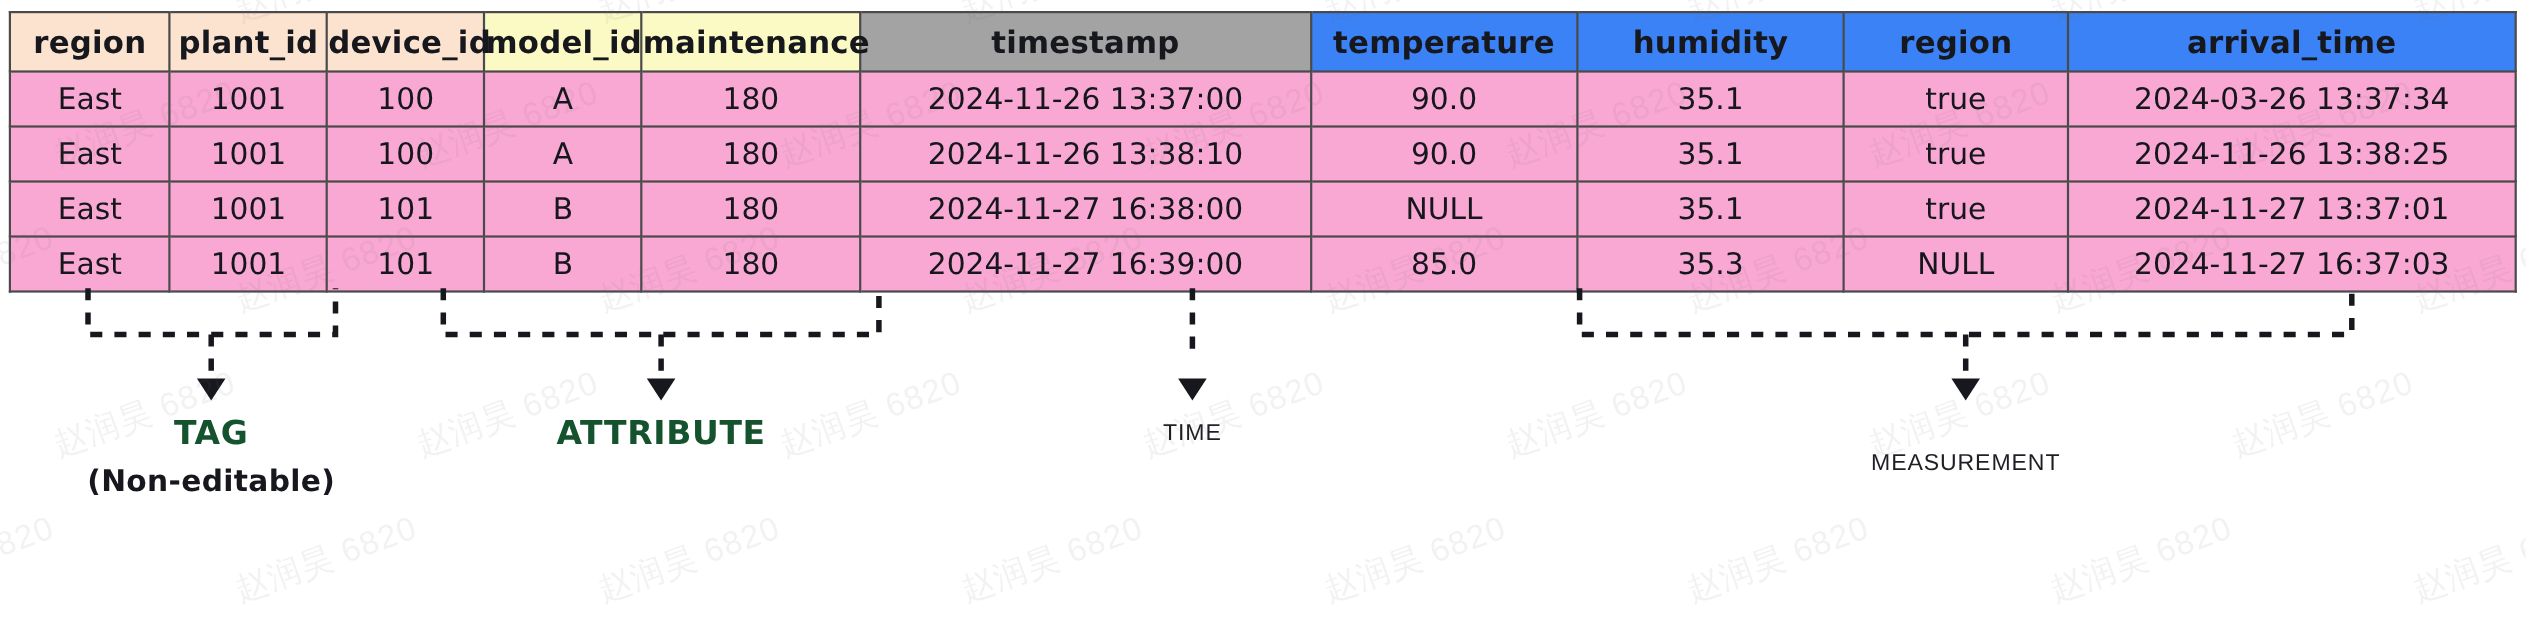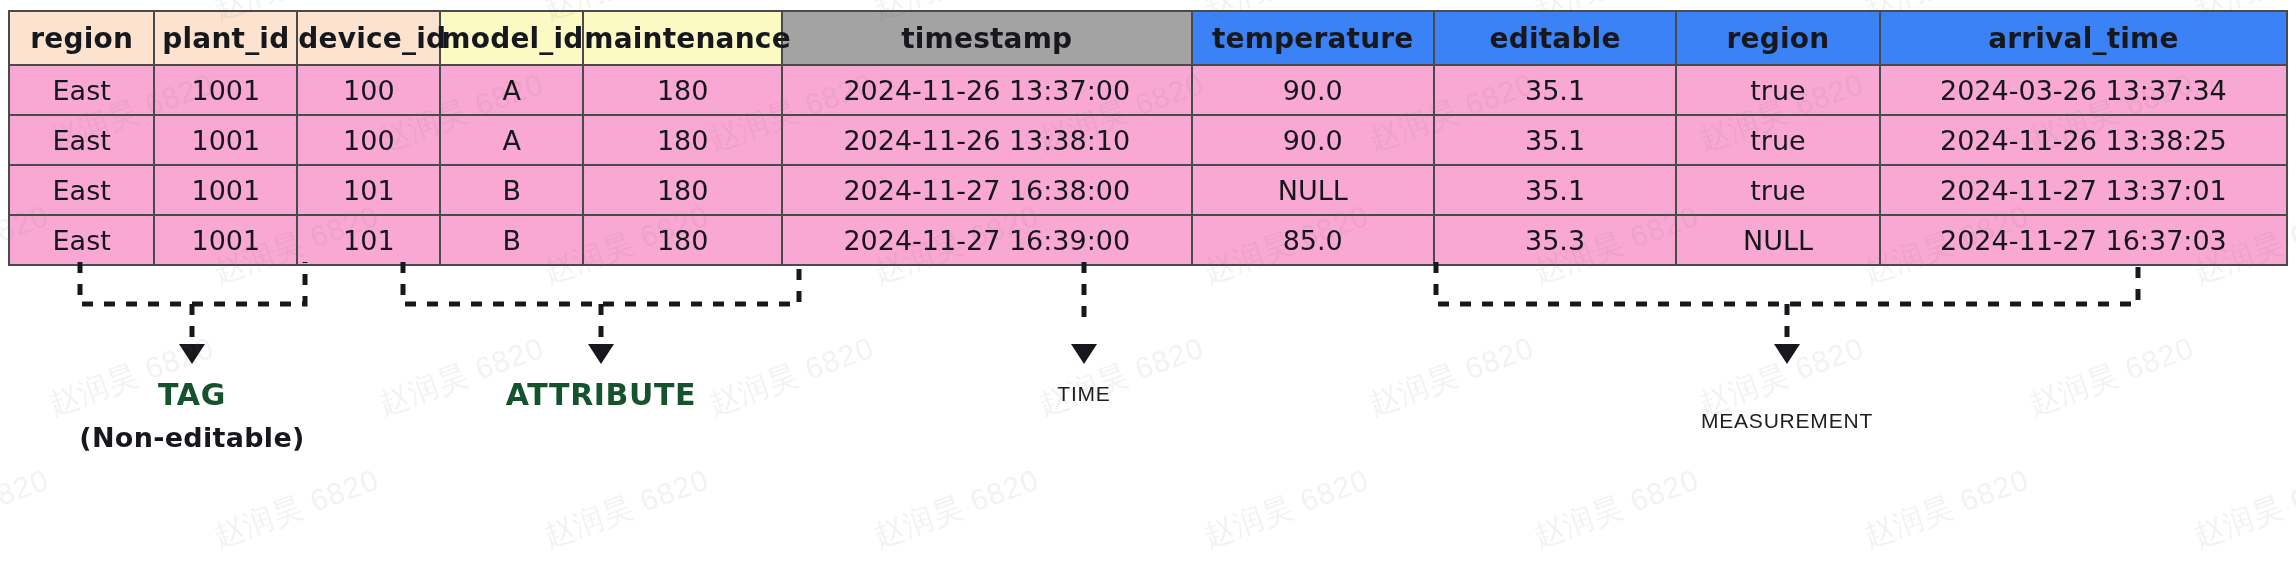--- a/index.html
+++ b/index.html
@@ -181,21 +181,21 @@
       </colgroup>
     <thead>
       <tr id="header-row">
           <th class="grp-tag">region</th>
           <th class="grp-tag">plant_id</th>
           <th class="grp-tag">device_id</th>
           <th class="grp-attribute">model_id</th>
           <th class="grp-attribute">maintenance</th>
           <th class="grp-time">timestamp</th>
           <th class="grp-measure">temperature</th>
-          <th class="grp-measure">editable</th>
+          <th class="grp-measure">humidity</th>
           <th class="grp-measure">region</th>
           <th class="grp-measure">arrival_time</th>
         </tr>
     </thead>
     <tbody id="table-body">
         <tr>
           <td>East</td>
           <td>1001</td>
           <td>100</td>
           <td>A</td>

